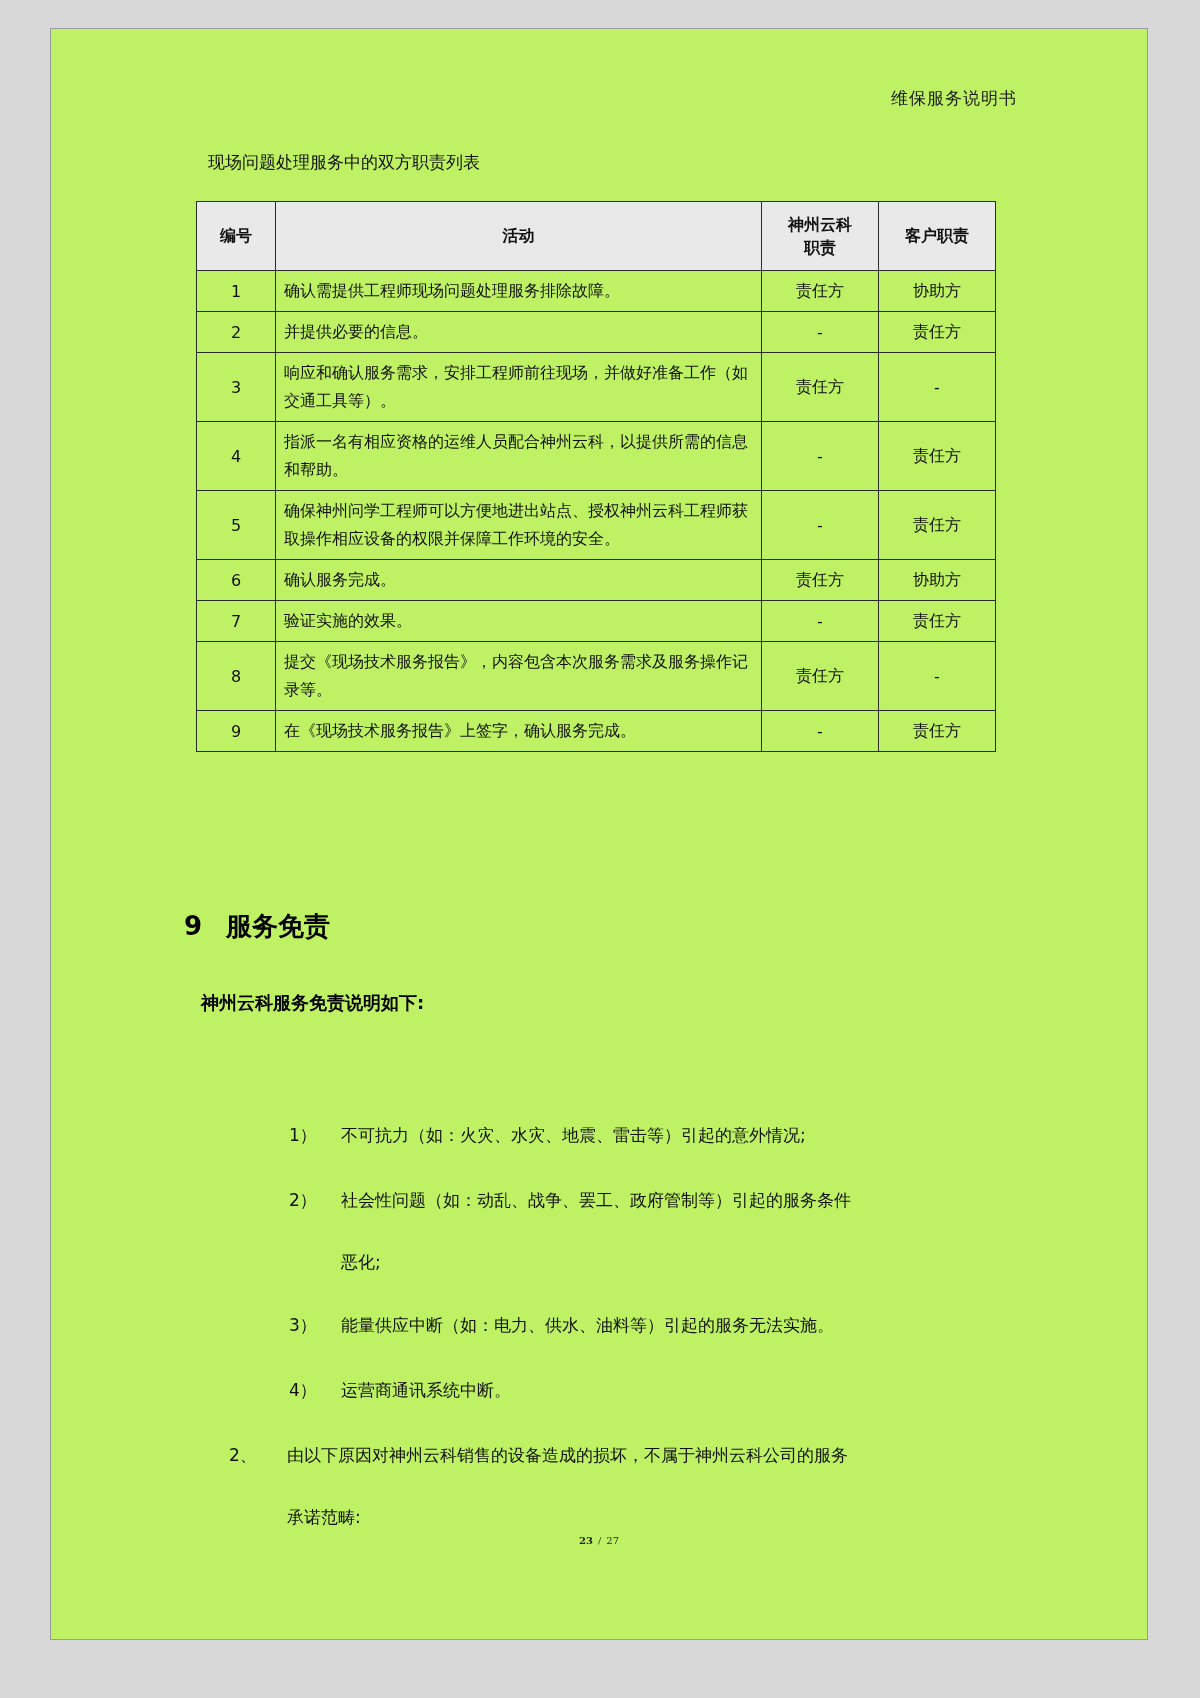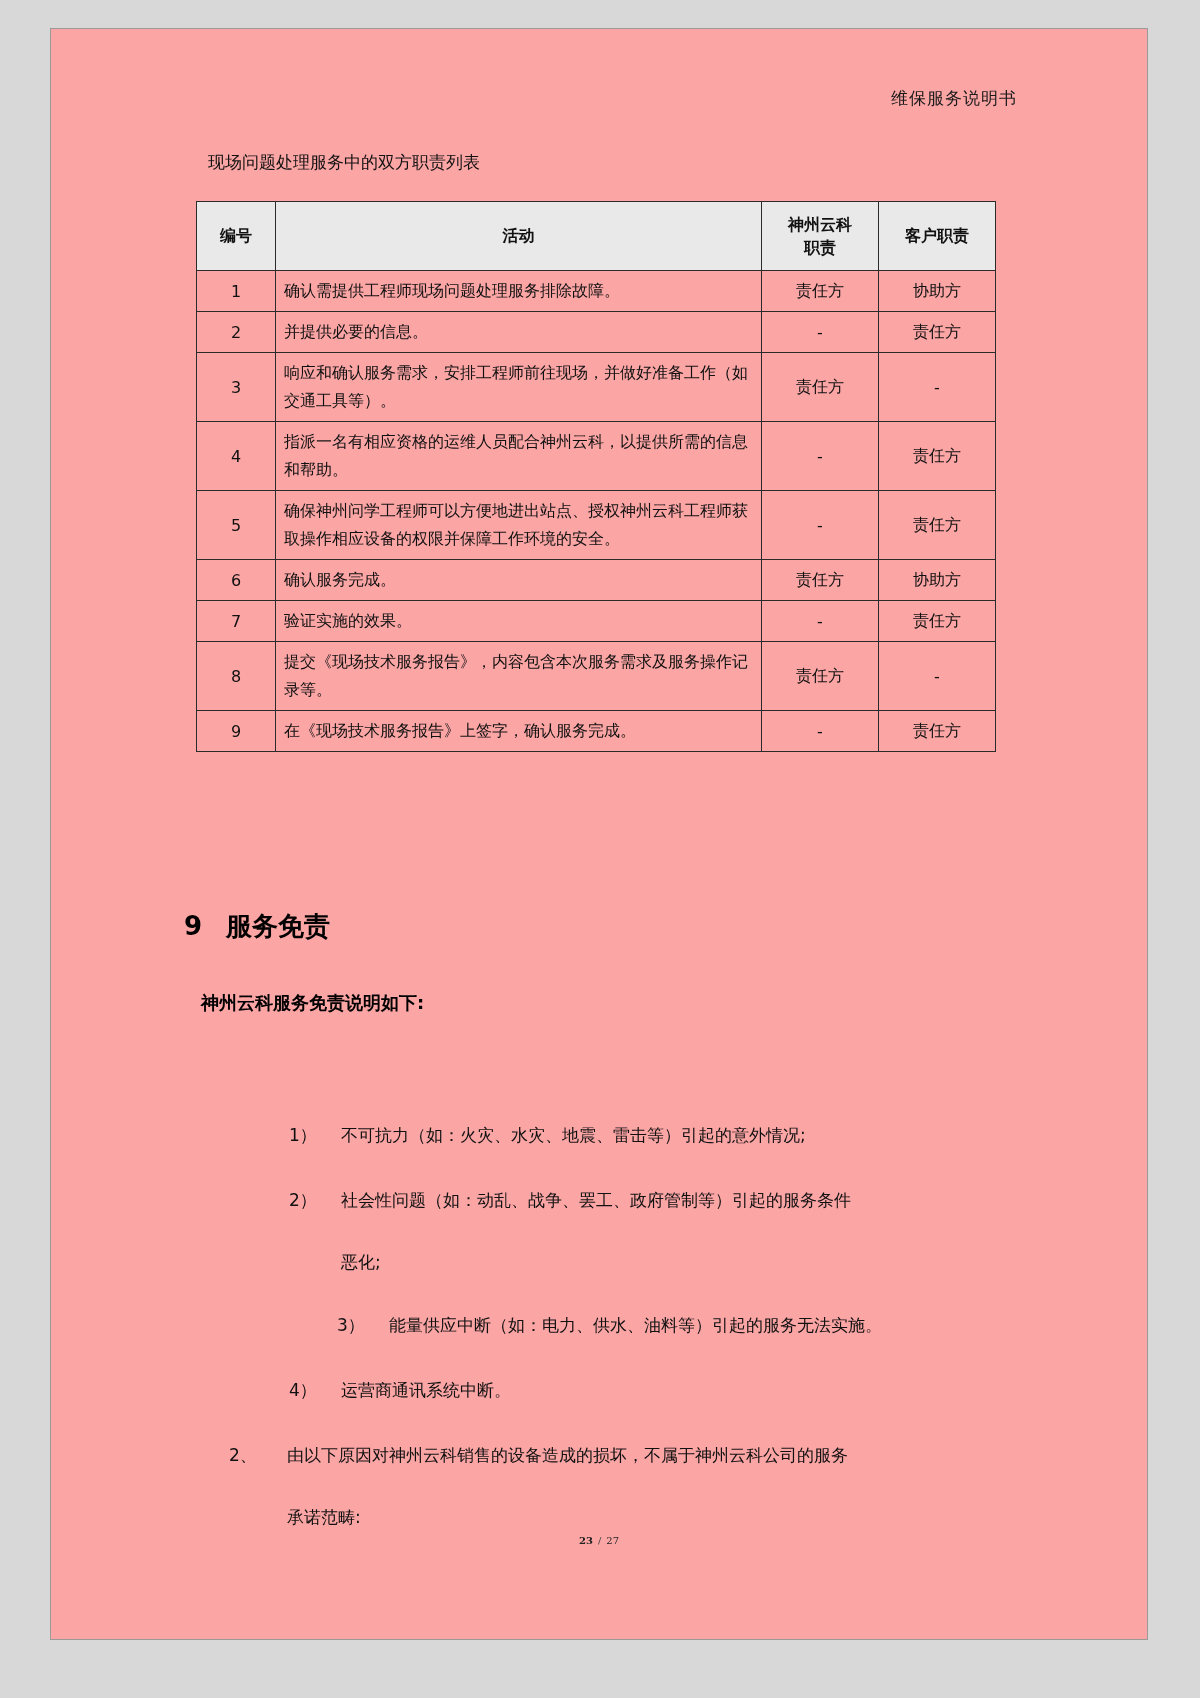--- a/index.html
+++ b/index.html
@@ -11,21 +11,21 @@
     width: 1200px;
     height: 1698px;
     font-family: "Liberation Sans", sans-serif;
   }
   .page {
     position: absolute;
     left: 50px;
     top: 28px;
     width: 1098px;
     height: 1612px;
-    background: #fca5a5;
+    background: #bef264;
     border: 1px solid #9a9a9a;
     box-sizing: border-box;
   }
   .page-inner {
     position: relative;
     width: 100%;
     height: 100%;
   }
   .header-right {
     position: absolute;
@@ -227,21 +227,21 @@
 
     <div class="body-text lvl2" style="top:1093px;">
       <span class="marker">1）</span><span>不可抗力（如：火灾、水灾、地震、雷击等）引起的意外情况;</span>
     </div>
 
     <div class="body-text lvl2" style="top:1158px;">
       <span class="marker">2）</span><span>社会性问题（如：动乱、战争、罢工、政府管制等）引起的服务条件</span>
     </div>
     <div class="body-text cont" style="left:290px; top:1220px;">恶化;</div>
 
-    <div class="body-text lvl2" style="top:1283px;margin-left:48px;">
+    <div class="body-text lvl2" style="top:1283px;">
       <span class="marker">3）</span><span>能量供应中断（如：电力、供水、油料等）引起的服务无法实施。</span>
     </div>
 
     <div class="body-text lvl2" style="top:1348px;">
       <span class="marker">4）</span><span>运营商通讯系统中断。</span>
     </div>
 
     <div class="body-text lvl1" style="top:1413px;">
       <span class="marker">2、</span><span>由以下原因对神州云科销售的设备造成的损坏，不属于神州云科公司的服务</span>
     </div>

